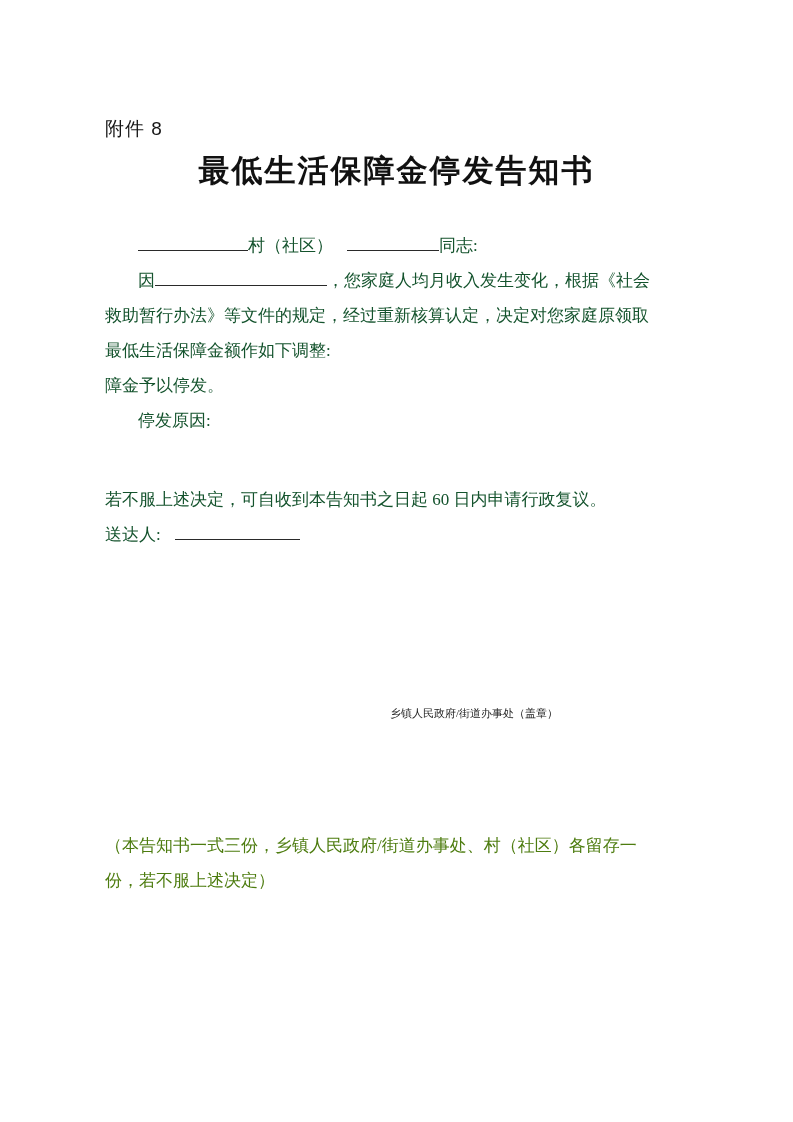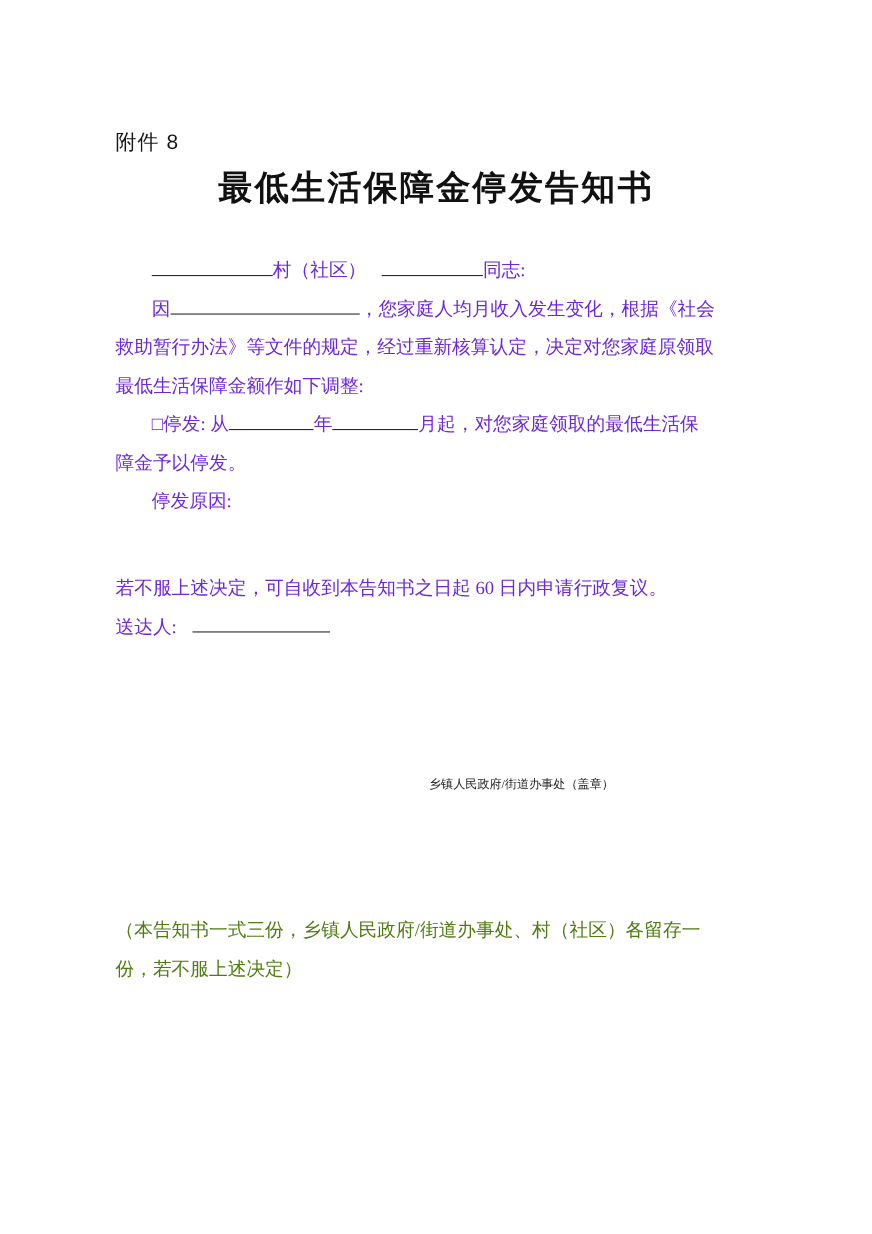--- a/index.html
+++ b/index.html
@@ -36,21 +36,21 @@
     letter-spacing: 2px;
     color: #111111;
     font-family: "Liberation Serif", "DejaVu Serif", serif;
   }
   .body-block {
     position: absolute;
     left: 105px; top: 228px;
     width: 590px;
     font-size: 17px;
     line-height: 35px;
-    color: #6d28d9;
+    color: #14532d;
   }
   .line { white-space: nowrap; }
   .line.indent { padding-left: 33px; }
   .blank {
     display: inline-block;
     border-bottom: 1.5px solid #2a2a2a;
     height: 15px;
     vertical-align: baseline;
   }
   .sig-block {
@@ -88,21 +88,20 @@
 
   <div class="attach">附件 8</div>
 
   <div class="title">最低生活保障金停发告知书</div>
 
   <div class="body-block" id="bodyLines">
       <div class="line indent"><span class="blank" style="width: 110px;"></span><span>村（社区）</span><span class="blank" style="width: 92px; margin-left: 14px;"></span><span>同志:</span></div>
       <div class="line indent"><span>因</span><span class="blank" style="width: 172px;"></span><span>，您家庭人均月收入发生变化，根据《社会</span></div>
       <div class="line"><span>救助暂行办法》等文件的规定，经过重新核算认定，决定对您家庭原领取</span></div>
       <div class="line"><span>最低生活保障金额作如下调整:</span></div>
-      <div class="line indent"><span>□停发: 从</span><span class="blank" style="width: 77px;"></span><span>年</span><span class="blank" style="width: 78px;"></span><span>月起，对您家庭领取的最低生活保</span></div>
       <div class="line"><span>障金予以停发。</span></div>
       <div class="line indent"><span>停发原因:</span></div>
       <div class="line" style="margin-top: 44px;"><span>若不服上述决定，可自收到本告知书之日起 60 日内申请行政复议。</span></div>
       <div class="line"><span>送达人: </span><span class="blank" style="width: 125px; margin-left: 10px;"></span></div>
     </div>
 
   <div class="sig-block">
     <div class="sig-org">乡镇人民政府/街道办事处（盖章）</div>
   </div>
 

